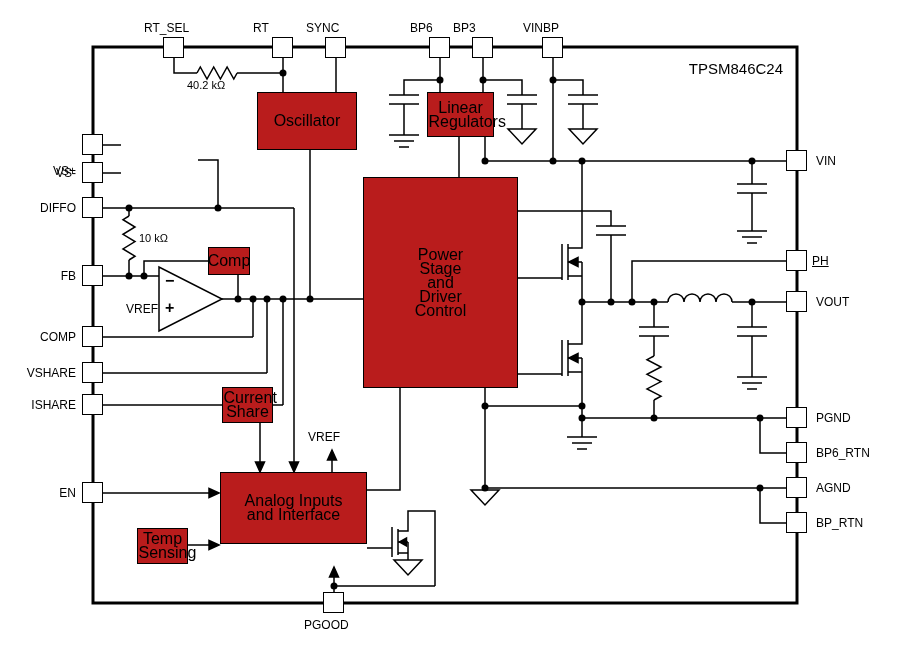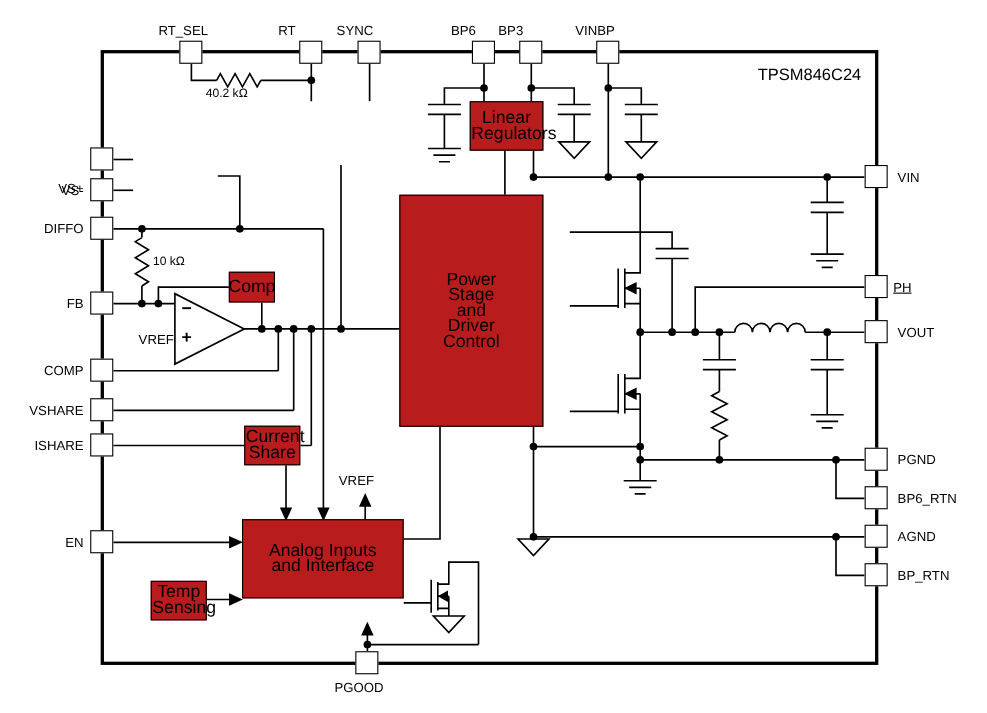--- a/index.html
+++ b/index.html
@@ -157,27 +157,30 @@
         <circle cx="582" cy="406" r="3.5"></circle>
       <circle cx="582" cy="418" r="3.5"></circle>
         <circle cx="654" cy="418" r="3.5"></circle>
         <circle cx="760" cy="418" r="3.5"></circle>
       <circle cx="485" cy="488" r="3.5"></circle>
         <circle cx="760" cy="488" r="3.5"></circle>
       <circle cx="334" cy="586" r="3.5"></circle>
     </g>
   </svg>
 
+  <div class="blk" style="left:257px;top:92px;width:100px;height:58px;">
+      <span>Oscillator</span>
+    </div>
   <div class="blk" style="left:427px;top:92px;width:67px;height:45px;">
       <span style="width:64px;">Linear Regulators</span>
     </div>
   <div class="blk" style="left:208px;top:247px;width:42px;height:28px;">
       <span>Comp</span>
     </div>
-  <div class="blk" style="left:363px;top:177px;width:131px;height:211px;">
+  <div class="blk" style="left:363px;top:177px;width:155px;height:211px;">
       <span style="width:60px;">Power Stage and Driver Control</span>
     </div>
   <div class="blk" style="left:222px;top:387px;width:51px;height:36px;">
       <span style="width:48px;">Current Share</span>
     </div>
   <div class="blk" style="left:220px;top:472px;width:147px;height:72px;">
       <span style="width:125px;">Analog Inputs and Interface</span>
     </div>
   <div class="blk" style="left:137px;top:528px;width:51px;height:36px;">
       <span style="width:48px;">Temp Sensing</span>

